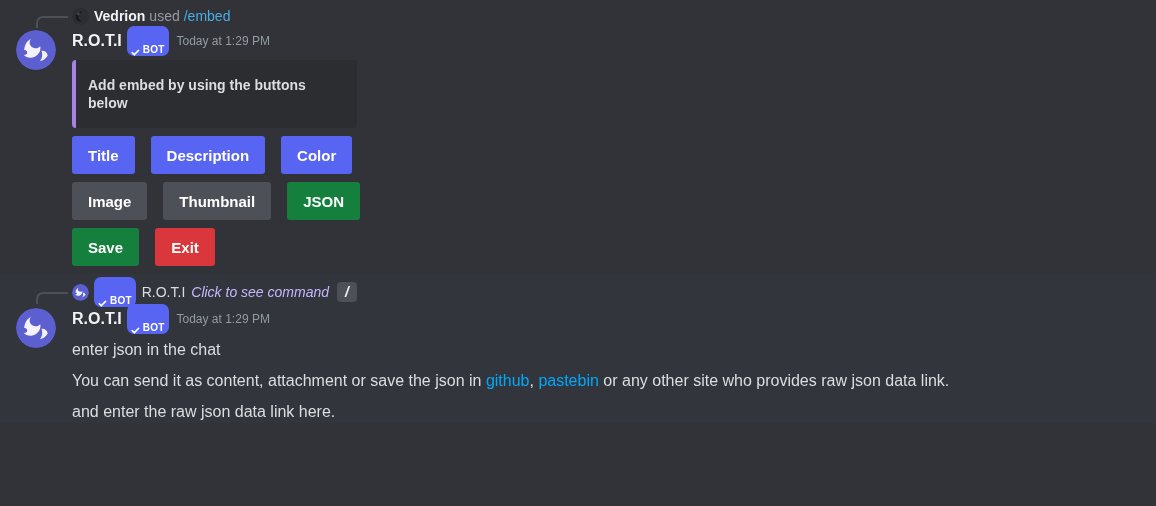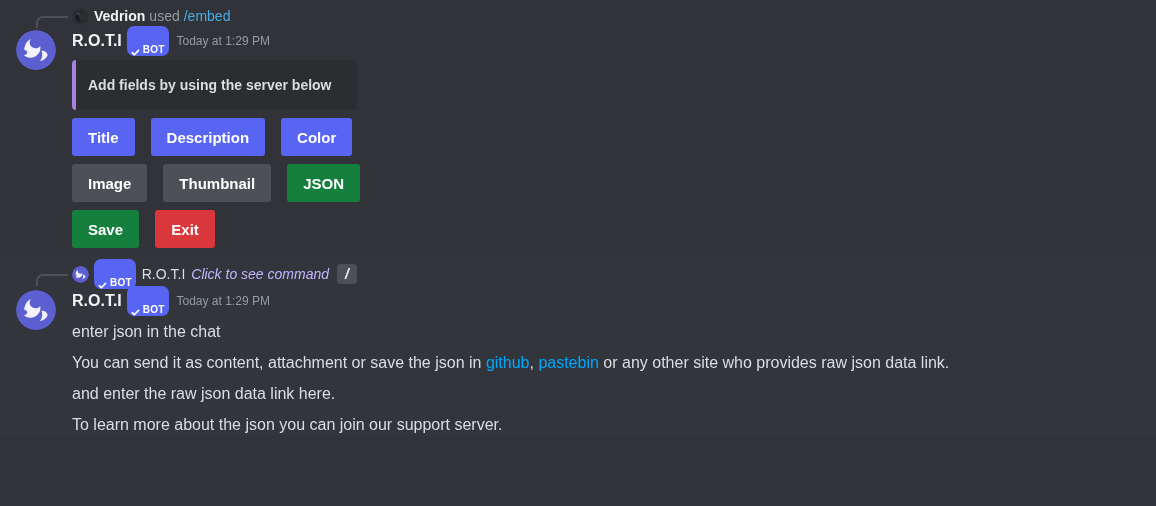--- a/index.html
+++ b/index.html
@@ -247,21 +247,21 @@
             <svg viewBox="0 0 12 12" width="11" height="11">
               <path d="M2.5 6.2l2.2 2.3 4.6-4.8" stroke="#fff" stroke-width="1.8" fill="none" stroke-linecap="round" stroke-linejoin="round"></path>
             </svg>
           </span>
           <span class="btext">BOT</span>
         </span>
         <span class="timestamp">Today at 1:29 PM</span>
       </div>
 
       <div class="embed">
-        <div class="embed-desc">Add fields by using the server below</div>
+        <div class="embed-desc">Add embed by using the buttons below</div>
       </div>
 
       <div class="btn-rows">
         <div class="btn-row">
           <button class="dbtn primary">Title</button>
           <button class="dbtn primary">Description</button>
           <button class="dbtn primary">Color</button>
         </div>
         <div class="btn-row">
           <button class="dbtn secondary">Image</button>
@@ -318,18 +318,17 @@
             </svg>
           </span>
           <span class="btext">BOT</span>
         </span>
         <span class="timestamp">Today at 1:29 PM</span>
       </div>
 
       <div class="content-line">enter json in the chat</div>
       <div class="content-line"><span>You can send it as content, attachment or save the json in </span><a href="#">github</a><span>, </span><a href="#">pastebin</a><span> or any other site who provides raw json data link.</span></div>
       <div class="content-line">and enter the raw json data link here.</div>
-      <div class="content-line">To learn more about the json you can join our support server.</div>
 
     </div>
   </div>
 
 </div>
 
 </body></html>

